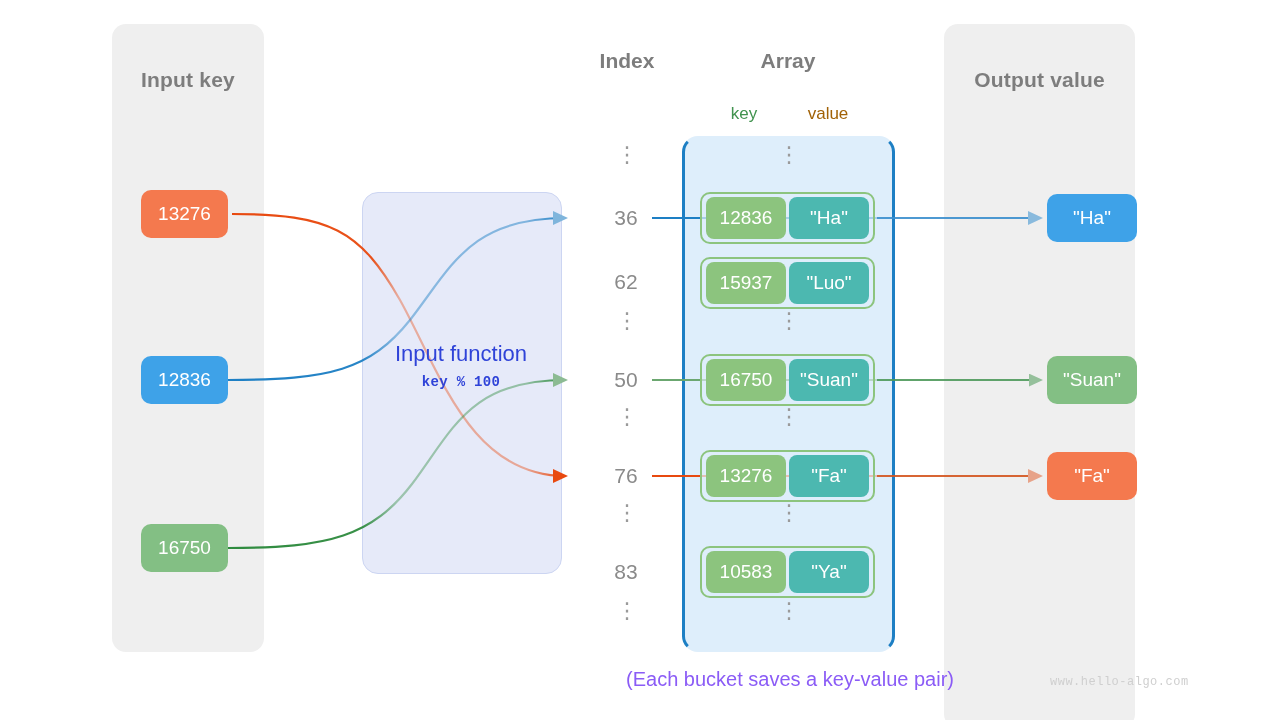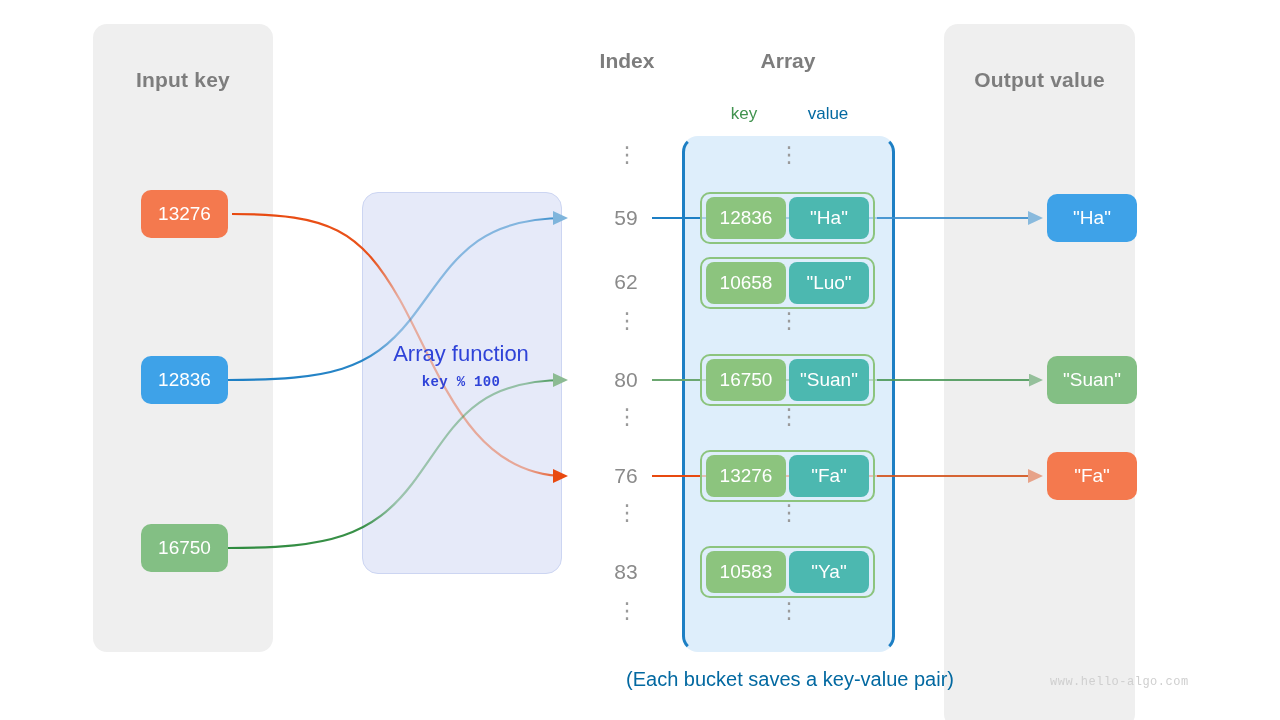--- a/index.html
+++ b/index.html
@@ -11,21 +11,21 @@
     position:relative;
   }
   #stage{position:absolute;left:0;top:0;width:1280px;height:720px;}
 
   
   .panel{
     position:absolute;
     background:#efefef;
     border-radius:14px;
   }
-  #panel-input{left:93px;top:24px;width:180px;height:628px;}
+  #panel-input{left:112px;top:24px;width:152px;height:628px;}
   #panel-output{left:944px;top:24px;width:191px;height:704px;}
   .panel-title{
     position:absolute;left:0;right:0;top:44px;
     text-align:center;
     font-size:21px;font-weight:bold;color:#7d7d7d;
     letter-spacing:.2px;
   }
 
   
   .col-head{
@@ -33,21 +33,21 @@
     font-size:21px;font-weight:bold;color:#7d7d7d;
     text-align:center;
   }
   #head-index{left:567px;top:49px;width:120px;}
   #head-array{left:728px;top:49px;width:120px;}
 
   .sub-head{
     position:absolute;font-size:17px;text-align:center;margin-top:7px;
   }
   #head-key{left:706px;top:97px;width:76px;color:#41934f;}
-  #head-value{left:790px;top:97px;width:76px;color:#0369a1;}
+  #head-value{left:790px;top:97px;width:76px;color:#a16207;}
 
   
   #hash-box{
     position:absolute;left:362px;top:192px;width:198px;height:380px;
     background:#e6eaf9;border:1px solid #ccd5f2;border-radius:16px;
   }
   #hash-text{
     position:absolute;left:362px;top:342px;width:198px;
     text-align:center;color:#2f43d8;
     font-size:22px;line-height:1.05;
@@ -107,21 +107,21 @@
     border-radius:10px;
     display:flex;align-items:center;justify-content:center;
     color:#ffffff;font-size:19px;
   }
   .chip-in{left:141px;width:87px;}
   .chip-out{left:1047px;width:90px;}
 
   
   #caption{
     position:absolute;left:490px;top:668px;width:600px;
-    text-align:center;font-size:20px;color:#0369a1;
+    text-align:center;font-size:20px;color:#8b5cf6;
   }
   #watermark{
     position:absolute;left:1050px;top:675px;width:200px;
     text-align:left;font-size:12px;color:#cfcfcf;
     font-family:"Liberation Mono", monospace;letter-spacing:.5px;
   }
 
   svg#wires{position:absolute;left:0;top:0;width:1280px;height:720px;pointer-events:none;}
 </style>
 </head>
@@ -203,21 +203,21 @@
     <line x1="700" y1="218" x2="877" y2="218" stroke="#7fb5dc" stroke-width="1.6" opacity=".75"></line>
     <line x1="700" y1="380" x2="877" y2="380" stroke="#9cc3a2" stroke-width="1.6" opacity=".75"></line>
     <line x1="700" y1="476" x2="877" y2="476" stroke="#eb9a7c" stroke-width="1.6" opacity=".75"></line>
 
     <line x1="877" y1="218" x2="1041" y2="218" stroke="#3b8fce" stroke-width="2.2" marker-end="url(#ah-blue-l)" opacity=".9"></line>
     <line x1="877" y1="380" x2="1041" y2="380" stroke="#4f9a5c" stroke-width="2" marker-end="url(#ah-green-l)" opacity=".9"></line>
     <line x1="877" y1="476" x2="1041" y2="476" stroke="#d4551f" stroke-width="2.2" marker-end="url(#ah-orange-l)" opacity=".9"></line>
   </svg>
 
   <div id="hash-text">
-    <span class="t1">Array function</span>
+    <span class="t1">Input function</span>
     <span class="t2">key % 100</span>
   </div>
 
   <div class="chip chip-in" style="top:190px;background:#f4794e;">
     <span>13276</span>
   </div>
   <div class="chip chip-in" style="top:356px;background:#3ea2e8;">
     <span>12836</span>
   </div>
   <div class="chip chip-in" style="top:524px;background:#83bf84;">
@@ -227,23 +227,23 @@
   <div class="chip chip-out" style="top:194px;background:#3ea2e8;">
     <span>"Ha"</span>
   </div>
   <div class="chip chip-out" style="top:356px;background:#83bf84;">
     <span>"Suan"</span>
   </div>
   <div class="chip chip-out" style="top:452px;background:#f4794e;">
     <span>"Fa"</span>
   </div>
 
-  <div class="idx" style="top:206px;">59</div>
+  <div class="idx" style="top:206px;">36</div>
   <div class="idx" style="top:270px;">62</div>
-  <div class="idx" style="top:368px;">80</div>
+  <div class="idx" style="top:368px;">50</div>
   <div class="idx" style="top:464px;">76</div>
   <div class="idx" style="top:560px;">83</div>
 
   <div class="dots" style="left:616px;top:152px;">
       <span>⋮</span>
     </div>
   <div class="dots" style="left:616px;top:318px;">
       <span>⋮</span>
     </div>
   <div class="dots" style="left:616px;top:414px;">
@@ -270,21 +270,21 @@
     </div>
   <div class="dots" style="left:778px;top:608px;">
       <span>⋮</span>
     </div>
 
   <div class="bucket" style="top:192px;">
     <div class="cell cell-key">12836</div>
     <div class="cell cell-val">"Ha"</div>
   </div>
   <div class="bucket" style="top:257px;">
-    <div class="cell cell-key">10658</div>
+    <div class="cell cell-key">15937</div>
     <div class="cell cell-val">"Luo"</div>
   </div>
   <div class="bucket" style="top:354px;">
     <div class="cell cell-key">16750</div>
     <div class="cell cell-val">"Suan"</div>
   </div>
   <div class="bucket" style="top:450px;">
     <div class="cell cell-key">13276</div>
     <div class="cell cell-val">"Fa"</div>
   </div>

